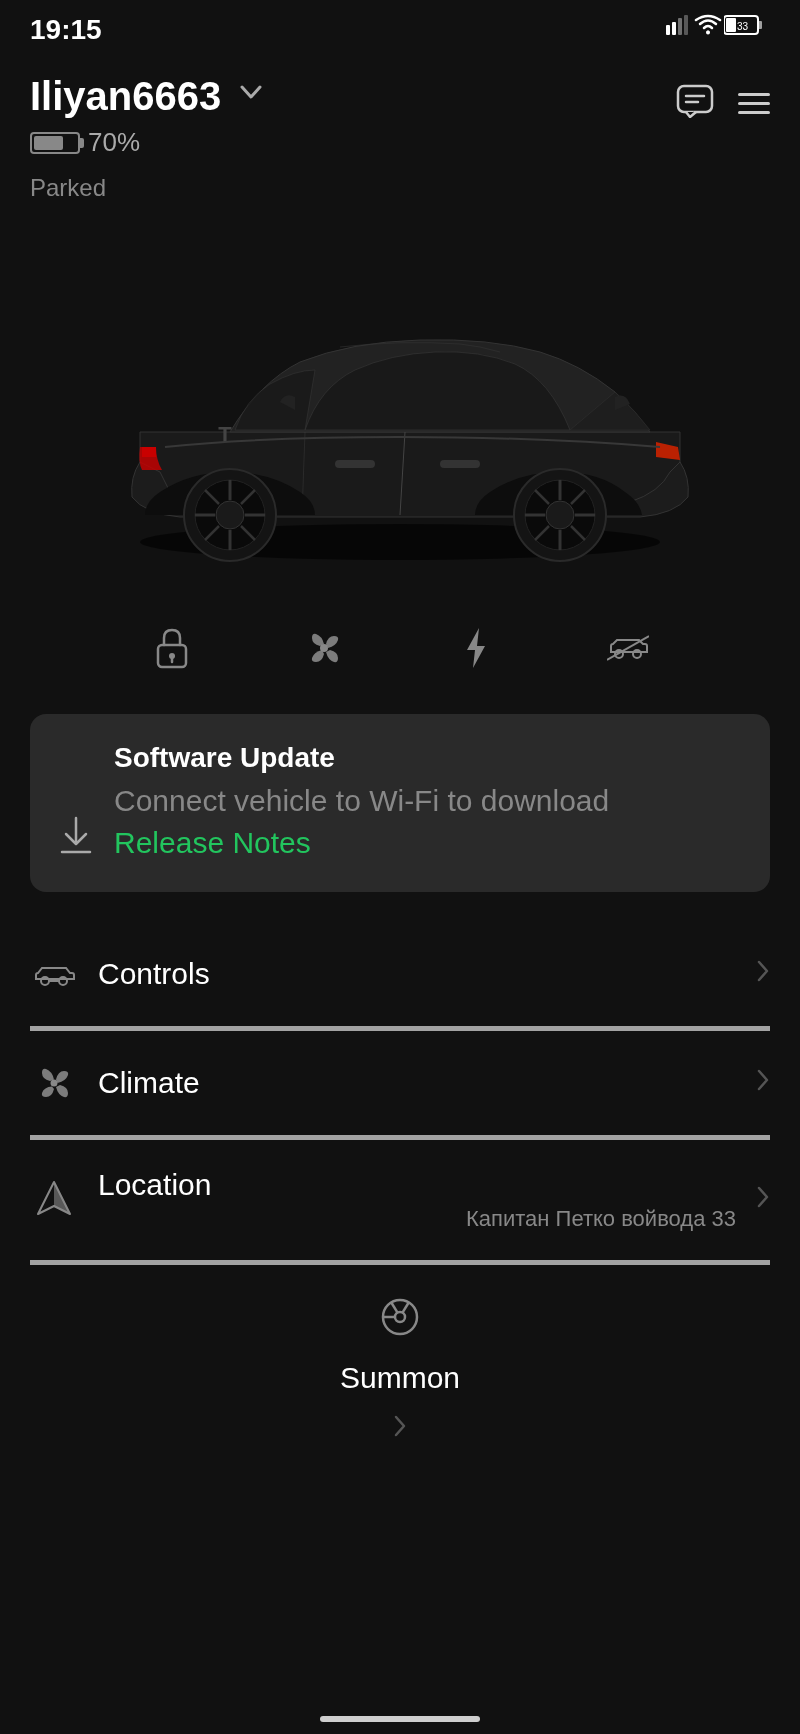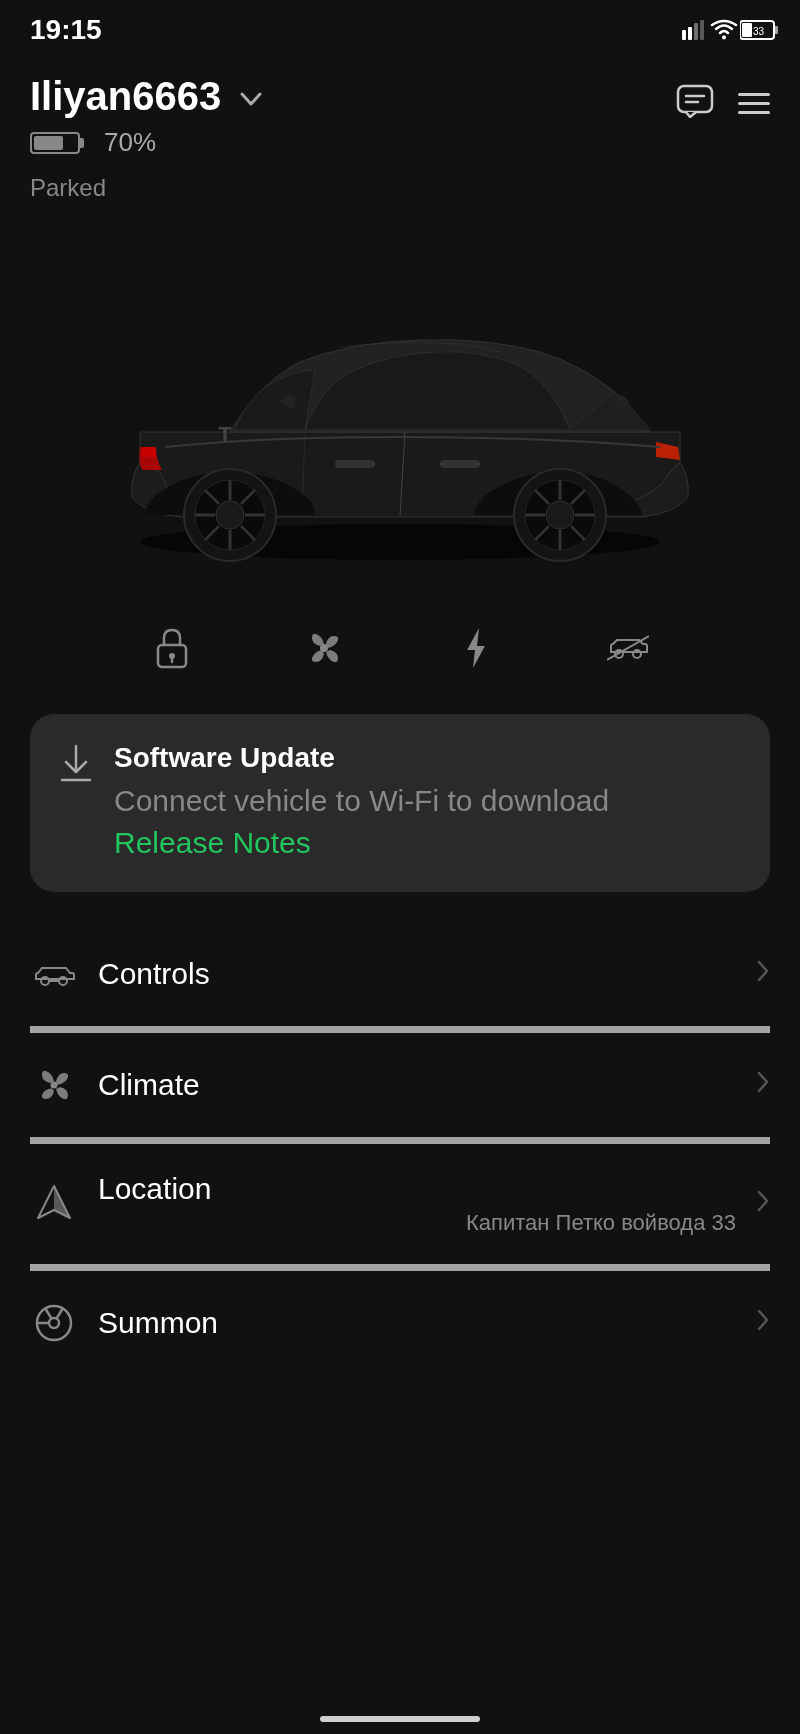--- a/index.html
+++ b/index.html
@@ -12,22 +12,22 @@
       width: 800px;
       min-height: 1734px;
       position: relative;
       overflow-x: hidden;
     }
 
     
     .status-bar {
       display: flex;
       justify-content: space-between;
-      align-items: center;
-      padding: 14px 20px 8px 30px;
+      align-items: flex-start;
+      padding: 14px 36px 8px 30px;
     }
 
     .status-time {
       font-size: 28px;
       font-weight: 600;
       color: #ffffff;
     }
 
     .status-icons {
       display: flex;
@@ -40,40 +40,39 @@
       padding: 20px 30px 10px 30px;
       display: flex;
       justify-content: space-between;
       align-items: flex-start;
     }
 
     .header-left {}
 
     .vehicle-name-row {
       display: flex;
-      align-items: center;
       gap: 19px;
     }
 
     .vehicle-name {
       font-size: 40px;
       font-weight: 700;
       color: #ffffff;
     }
 
     .chevron-down {
       color: #aaaaaa;
       font-size: 22px;
       margin-top: 6px;
     }
 
     .battery-row {
       display: flex;
       align-items: center;
-      gap: 24px;
+      gap: 8px;
       margin-top: 8px;
     }
 
     .battery-bar {
       width: 50px;
       height: 22px;
       border: 2px solid #888;
       border-radius: 4px;
       position: relative;
       display: flex;
@@ -154,24 +153,24 @@
       align-items: center;
       justify-content: center;
       color: #888888;
       font-size: 32px;
     }
 
     
     .update-card {
       margin: 0 30px 30px 30px;
       background-color: #2a2a2a;
-      border-radius: 24px;
+      border-radius: 16px;
       padding: 28px 28px;
       display: flex;
-      align-items: flex-start;
+      align-items: flex-end;
       gap: 20px;
     }
 
     .update-icon {
       color: #aaaaaa;
       font-size: 32px;
       margin-top: 2px;
       flex-shrink: 0;
     }
 
@@ -197,27 +196,28 @@
 
     
     .menu-list {
       padding: 0 30px;
     }
 
     .menu-item {
       display: flex;
       align-items: center;
       padding: 28px 0;
-      border-bottom: 7px solid #a3a3a3;
+      border-bottom: 5px solid #a3a3a3;
       cursor: pointer;
       gap: 20px;
     }
 
     .menu-item:last-child {
       border-bottom: none;
+      flex-direction: column;
     }
 
     .menu-item-icon {
       width: 48px;
       height: 48px;
       display: flex;
       align-items: center;
       justify-content: center;
       color: #888888;
       font-size: 30px;

